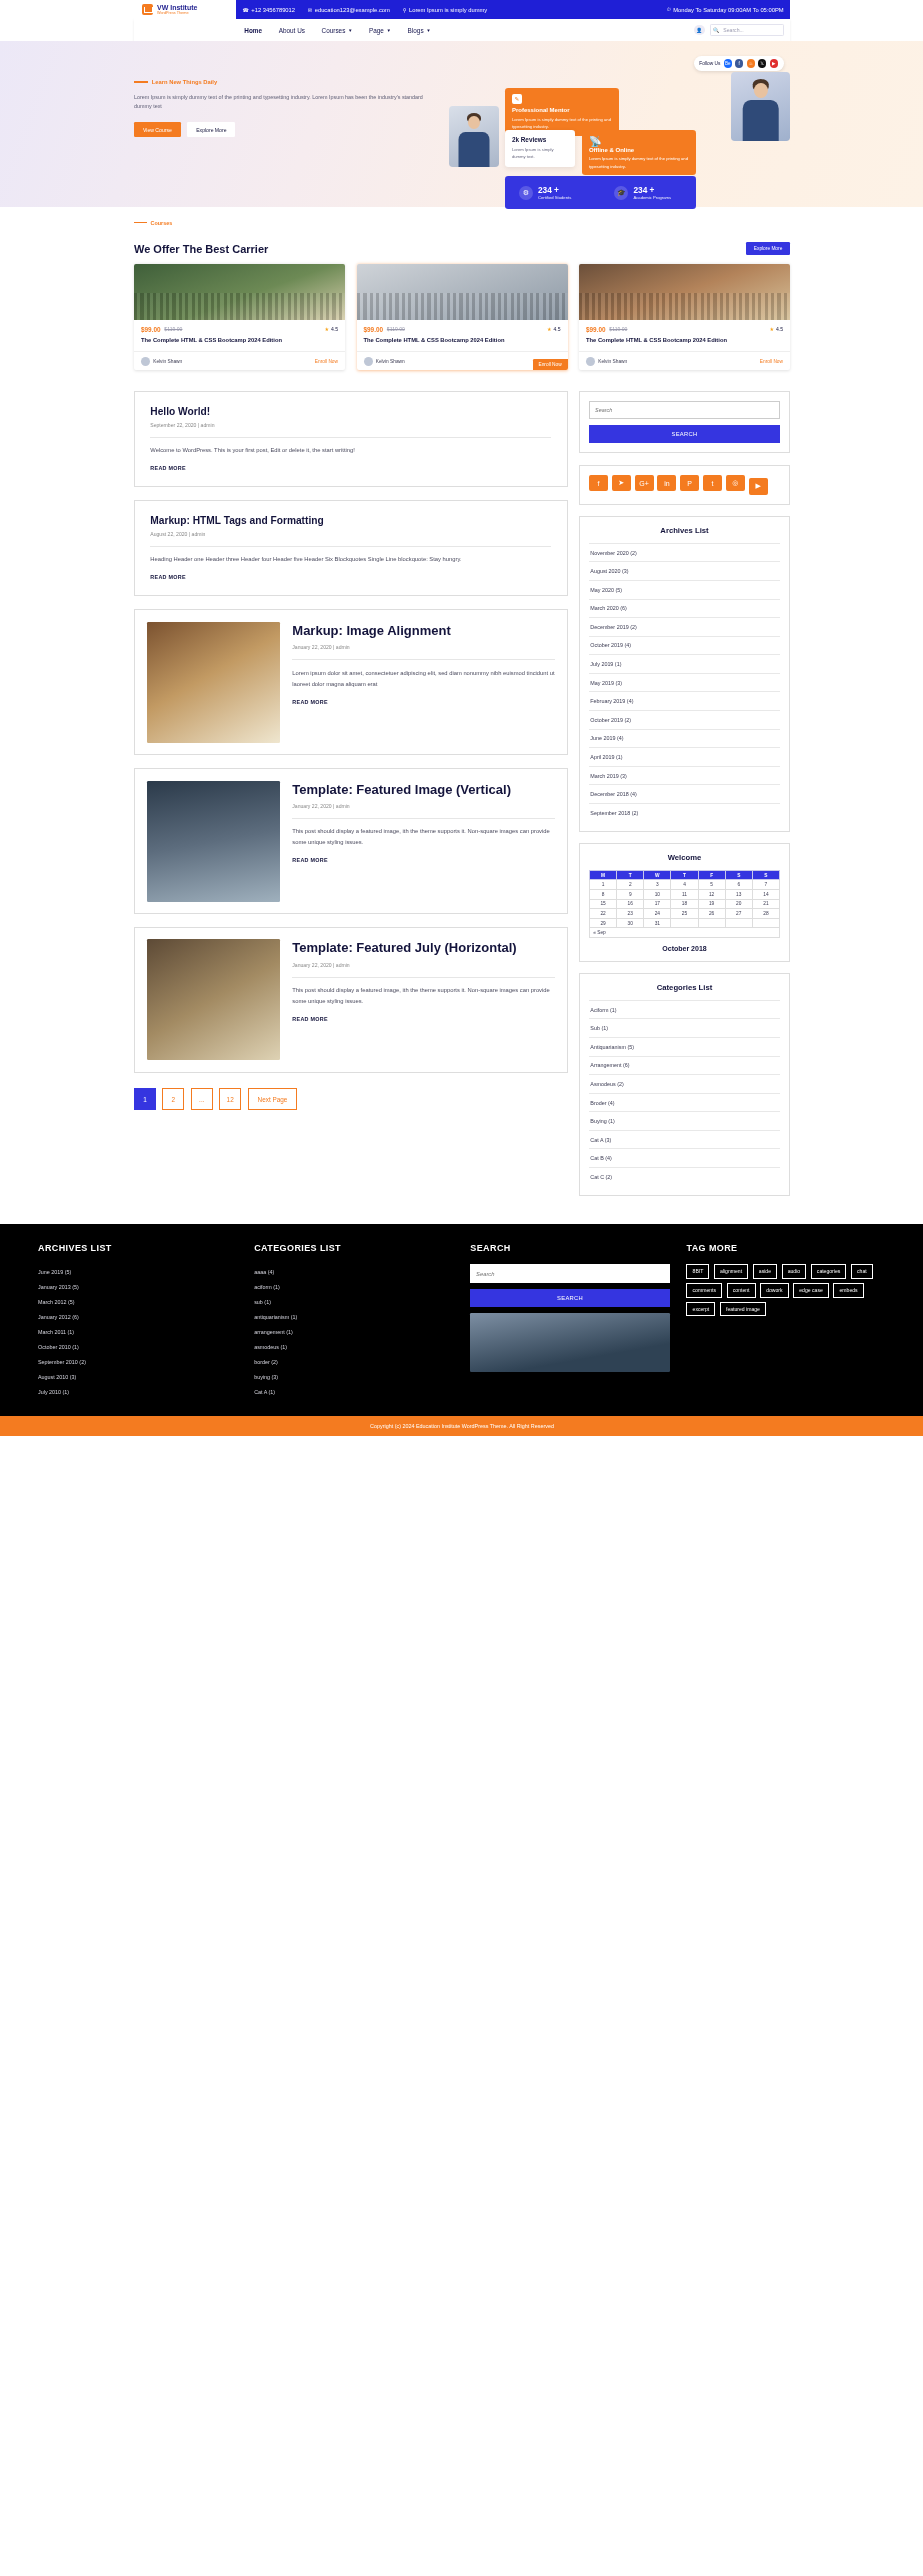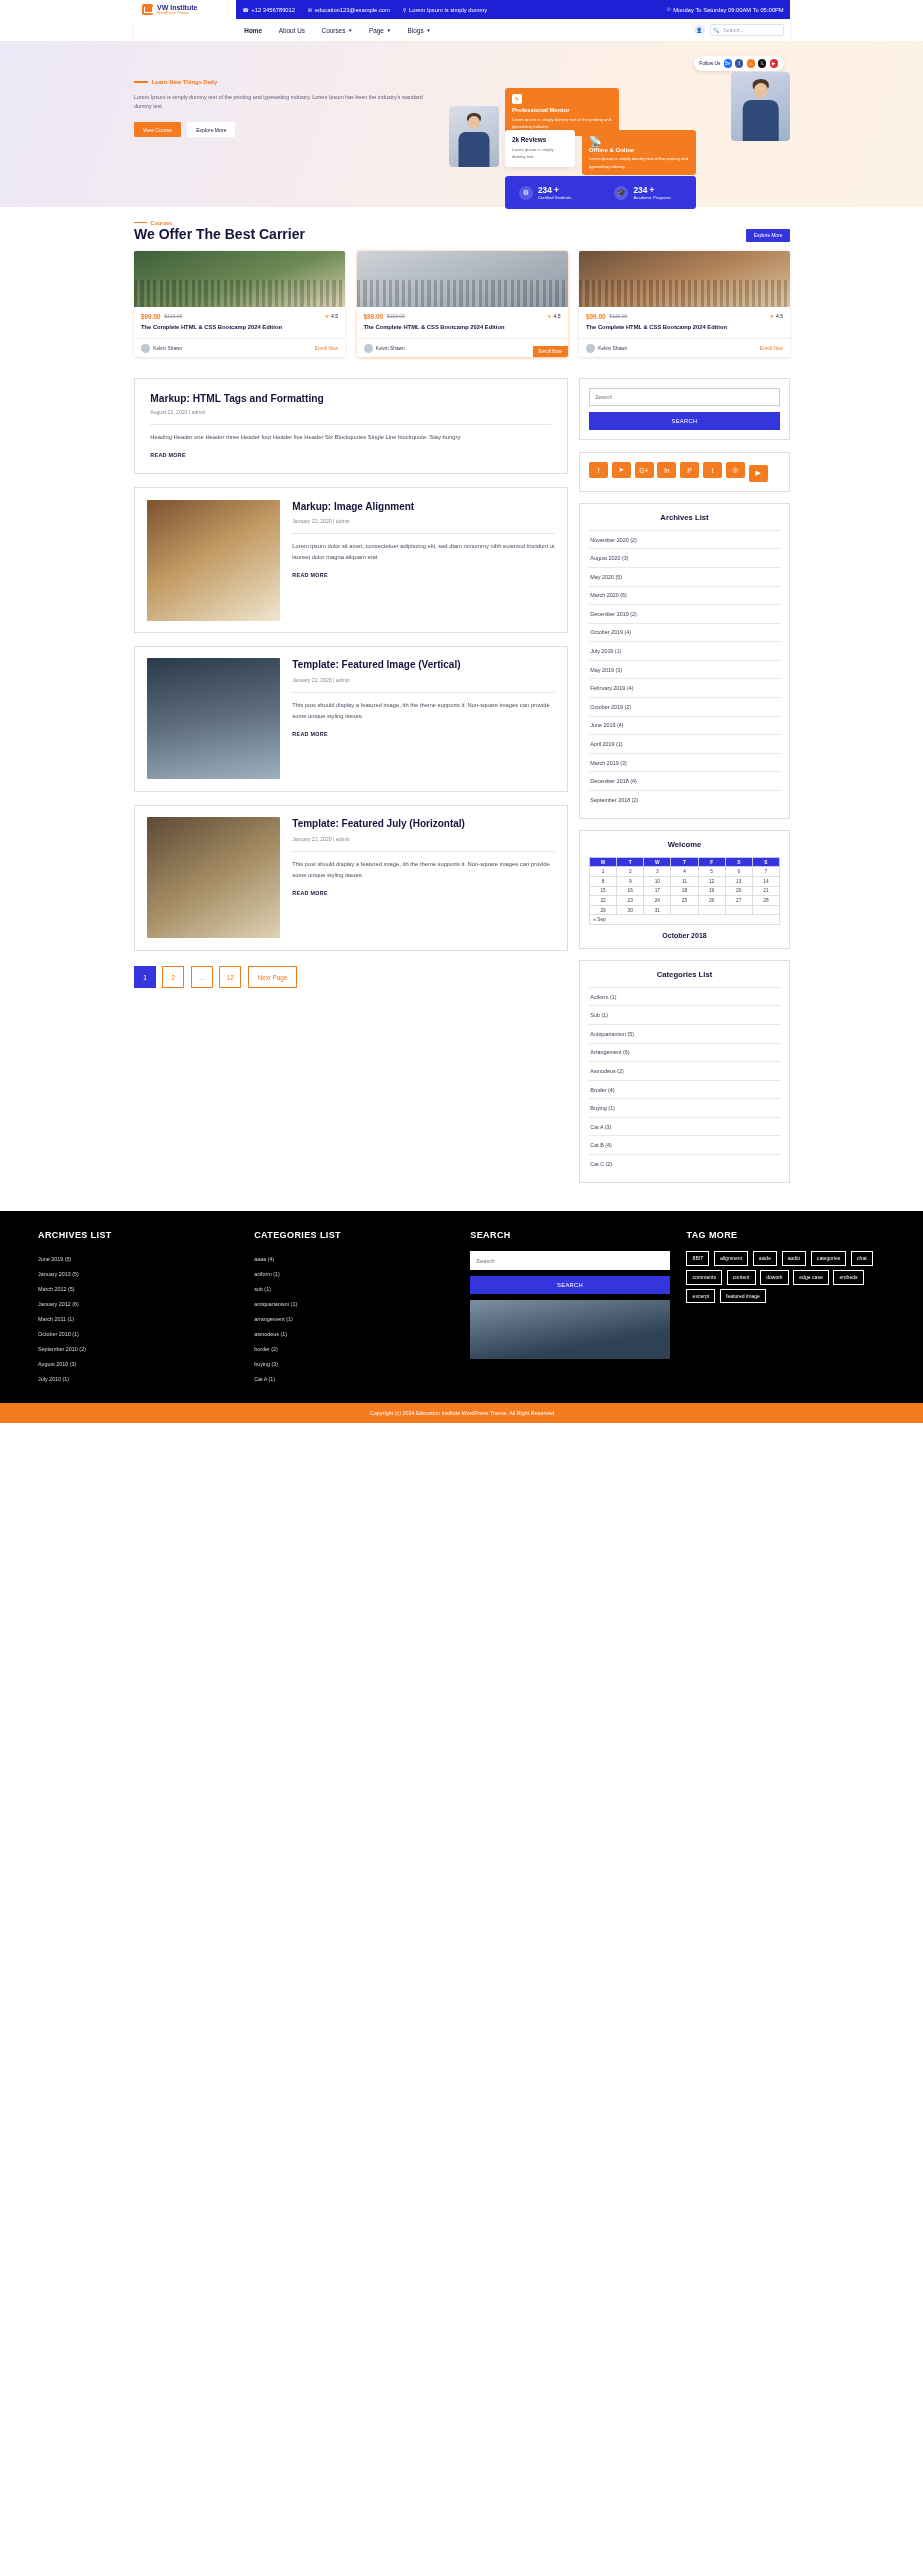--- a/index.html
+++ b/index.html
@@ -129,21 +129,21 @@
   .stat { flex:1; display:flex; align-items:center; gap:5.1px; padding-left: 14px;}
   .stat .sic { width:14px; height:14px; border-radius:50%; background:rgba(255,255,255,.18); display:flex;align-items:center;justify-content:center;font-size:7px;}
   .stat .num { font-size: 8.3px; font-weight:bold;}
   .stat .lbl { font-size: 4.2px; opacity:.92;}
 
   
   .courses { padding: 12.8px 134px 15.3px; background:#fff; }
   .sec-kicker { color:#f47b20; font-size:5.4px; font-weight:bold; display:flex; align-items:center; gap:3.8px;}
   .sec-kicker:before { content:""; width:12.8px;height:1.3px;background:#f47b20;}
   .courses-head { display:flex; align-items:flex-end; }
-  .courses-head h2 { font-size: 14px; color:#14143c; margin-top:0;}
+  .courses-head h2 { font-size: 11px; color:#14143c; margin-top:17px;}
   .courses-head .more { margin-left:auto; background:#3535e0; color:#fff; font-size:4.8px; padding: 3.8px 7.7px; border:none; border-radius:1.3px; cursor:pointer;}
   .course-grid { display:flex; gap: 11.5px; margin-top: 9px; }
   .course {
     flex:1; background:#fff; border-radius:1.9px; box-shadow: 0 0.6px 3.2px rgba(0,0,0,.12); overflow:hidden; position:relative;
   }
   .course.featured { box-shadow: 0 0.6px 3.2px rgba(244,123,32,.45); }
   .course .thumb { height: 56px; background: linear-gradient(150deg,#8a94a8,#5c6478); position:relative; overflow:hidden;}
   .thumb.t1 { background: linear-gradient(160deg,#3f5f3a,#6d8a55 55%, #d8cfae);}
   .thumb.t2 { background: linear-gradient(160deg,#cfd3d8,#8e9aa6);}
   .thumb.t3 { background: linear-gradient(160deg,#6b4f3a,#b3835a 50%, #d8c39c);}
@@ -172,21 +172,21 @@
   .post .sep { height:0.6px; background:#e6e6e6; margin: 9px 0 7.7px;}
   .post p { font-size: 5.8px; color:#4b4b5e; line-height: 1.9;}
   .readmore { font-size: 5.4px; color:#14143c; font-weight:bold; letter-spacing:0.3px; margin-top:9px; display:inline-block; cursor:pointer;}
 
   .post.media { display:flex; gap: 12.8px; padding: 11.5px; align-items:flex-start;}
   .post.media .fimg { width: 133px; height: 121px; flex:0 0 133px; border-radius:1.3px; overflow:hidden;}
   .fimg.book { background: linear-gradient(150deg,#7b5230,#c29a63 45%, #efe6cf);}
   .fimg.hall { background: linear-gradient(170deg,#2b3a4a,#5d6d7e 50%,#9fb0bd);}
   .fimg.bookglass { background: linear-gradient(150deg,#5d4a36,#a38b63 50%, #ded2b4);}
   .post.media .mbody { flex:1;}
-  .post.media h2 { font-size: 10px; line-height:1.35;}
+  .post.media h2 { font-size: 13px; line-height:1.35;}
 
   
   .pager { display:flex; gap: 6.4px; padding: 2.6px 0 0;}
   .pg { min-width: 22px; height: 22px; border:0.6px solid #f47b20; color:#f47b20; display:flex; align-items:center; justify-content:center; font-size:6.4px; cursor:pointer; background:#fff;}
   .pg.active { background:#3535e0; color:#fff; border-color:#3535e0;}
   .pg.next { padding: 0 9px;}
 
   
   .widget { border:0.6px solid #ddd; padding: 9px; margin-bottom: 11.5px; background:#fff;}
   .wsearch input { width:100%; height: 18px; border:0.6px solid #ccc; padding: 0 5.1px; font-size: 5.4px; font-style: italic; color:#8a8a9a;}
@@ -426,20 +426,27 @@
         </div>
       </div>
 
     </div>
   </div>
 
   <div class="main">
 
     <div class="content">
 
+      <div class="post">
+        <h2>Hello World!</h2>
+        <div class="meta">September 22, 2020 | admin</div>
+        <div class="sep"></div>
+        <p>Welcome to WordPress. This is your first post, Edit or delete it, the start writting!</p>
+        <span class="readmore">READ MORE</span>
+      </div>
 
       <div class="post">
         <h2>Markup: HTML Tags and Formatting</h2>
         <div class="meta">August 22, 2020 | admin</div>
         <div class="sep"></div>
         <p>Heading Header one Header three Header four Header five Header Six Blockquotes Single Line blockquote: Stay hungry.</p>
         <span class="readmore">READ MORE</span>
       </div>
 
       <div class="post media">

